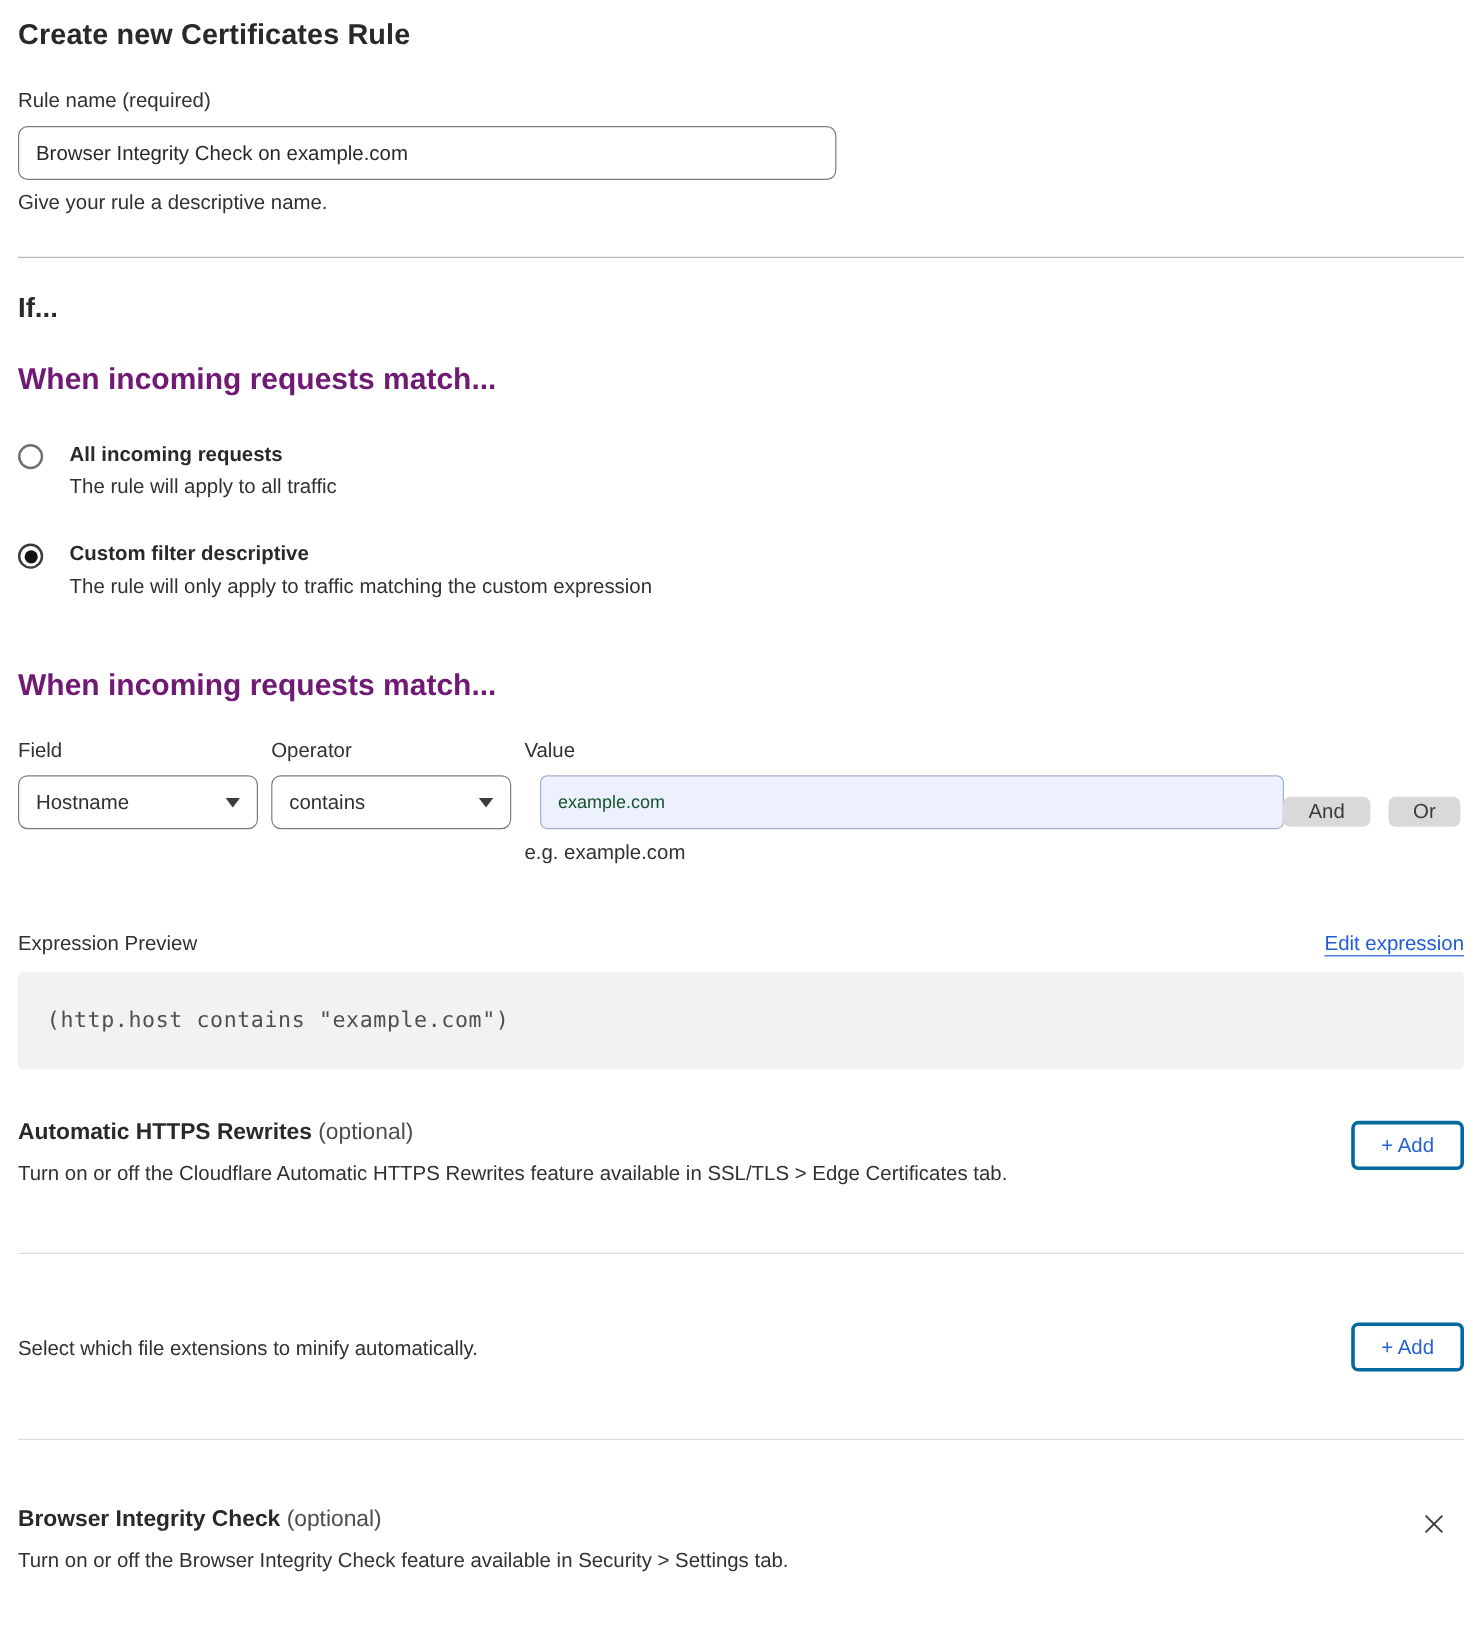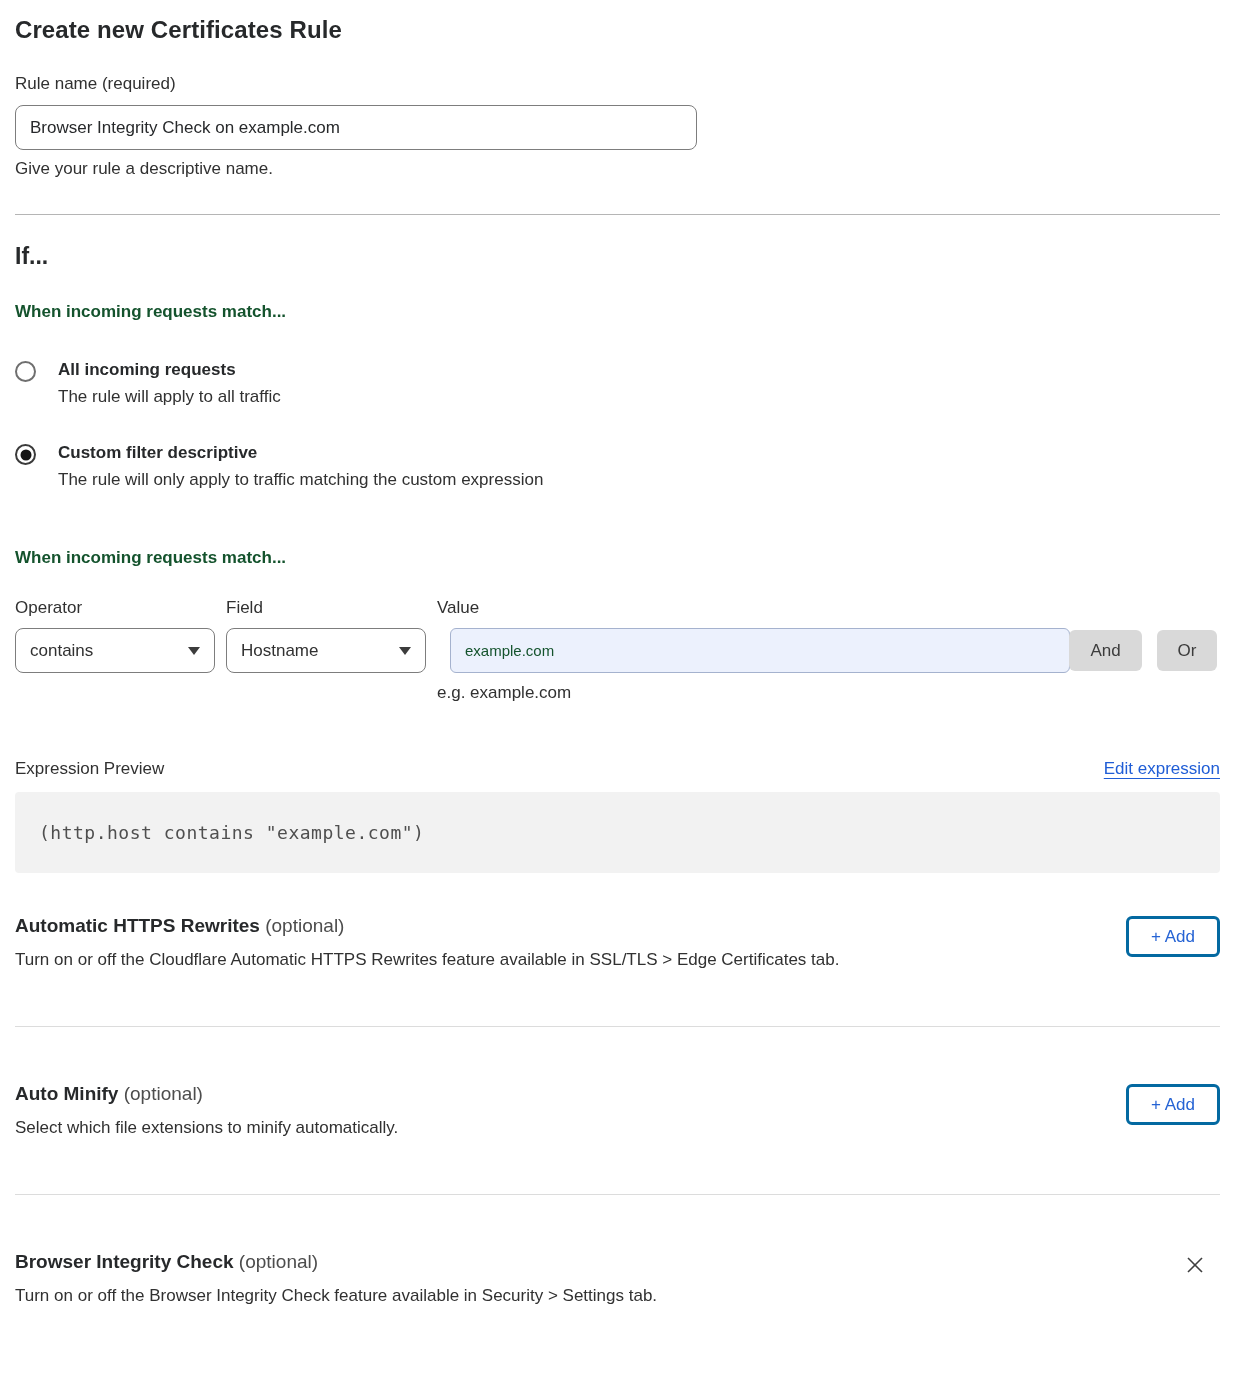--- a/index.html
+++ b/index.html
@@ -33,21 +33,21 @@
     color: #27292b;
     background: #fff;
     outline: none;
   }
   .help-text { font-size: 17px; margin-top: 9px; color: #313131; }
 
   .divider-strong { border: none; border-top: 1px solid #b5b5b5; margin-top: 35px; }
   .divider-light  { border: none; border-top: 1px solid #dcdcdc; margin: 56px 0; }
 
   .if-heading { font-size: 23px; font-weight: 700; color: #27292b; margin-top: 28px; }
-  .sub-heading { font-size: 17px; font-weight: 700; color: #14532d; margin-top: 32px; }
+  .sub-heading { font-size: 25px; font-weight: 700; color: #701a75; margin-top: 32px; }
 
   .radio-option { display: flex; margin-top: 38px; }
   .radio-option + .radio-option { margin-top: 36px; }
   .radio-circle {
     flex: 0 0 auto;
     width: 21px; height: 21px;
     border: 2px solid #6f6f6f;
     border-radius: 50%;
     margin-top: 1px;
     position: relative;
@@ -99,21 +99,21 @@
     border: 1px solid #a5b2ce;
     border-radius: 6px;
     padding: 0 14px;
     font-size: 15px;
     font-family: inherit;
     color: #14532d;
     outline: none;
     margin-left: 13px;
   }
   .conn-btn {
-    height: 41px;
+    height: 25px;
     border: none;
     border-radius: 6px;
     background: #d9d9d9;
     color: #3c3c3c;
     font-size: 17px;
     font-family: inherit;
     cursor: pointer;
     margin-bottom: 2px;
   }
   .btn-and { width: 73px; margin-right: 15px; }
@@ -207,34 +207,34 @@
     <span class="radio-circle selected"></span>
     <div class="radio-texts">
       <div class="radio-label">Custom filter descriptive</div>
       <div class="radio-desc">The rule will only apply to traffic matching the custom expression</div>
     </div>
   </div>
 
   <h3 class="sub-heading" style="margin-top: 58px;">When incoming requests match...</h3>
 
   <div class="builder">
+    <div class="builder-col col-field">
+      <div class="col-label">Field</div>
+      <div class="select-box">
+        <span>Hostname</span>
+        <span class="caret"></span>
+      </div>
+    </div>
     <div class="builder-col col-oper">
       <div class="col-label">Operator</div>
       <div class="select-box">
         <span>contains</span>
         <span class="caret"></span>
       </div>
     </div>
-    <div class="builder-col col-field">
-      <div class="col-label">Field</div>
-      <div class="select-box">
-        <span>Hostname</span>
-        <span class="caret"></span>
-      </div>
-    </div>
     <div class="builder-col col-value">
       <div class="col-label">Value</div>
       <input class="value-input" type="text" value="example.com" style="">
     </div>
     <button class="conn-btn btn-and">And</button>
     <button class="conn-btn btn-or">Or</button>
   </div>
   <div class="value-help">e.g. example.com</div>
 
   <div class="preview-row">
@@ -252,24 +252,20 @@
       </div>
       <div class="setting-desc">Turn on or off the Cloudflare Automatic HTTPS Rewrites feature available in SSL/TLS &gt; Edge Certificates tab.</div>
     </div>
     <button class="add-btn">+ Add</button>
   </div>
 
   <hr class="divider-light">
 
   <div class="setting" style="margin-top: 0;">
     <div class="setting-texts">
-      <div class="setting-title">
-        <span>Auto Minify</span>
-        <span class="setting-optional">(optional)</span>
-      </div>
       <div class="setting-desc">Select which file extensions to minify automatically.</div>
     </div>
     <button class="add-btn">+ Add</button>
   </div>
 
   <hr class="divider-light">
 
   <div class="setting" style="margin-top: 0;">
     <div class="setting-texts">
       <div class="setting-title">

